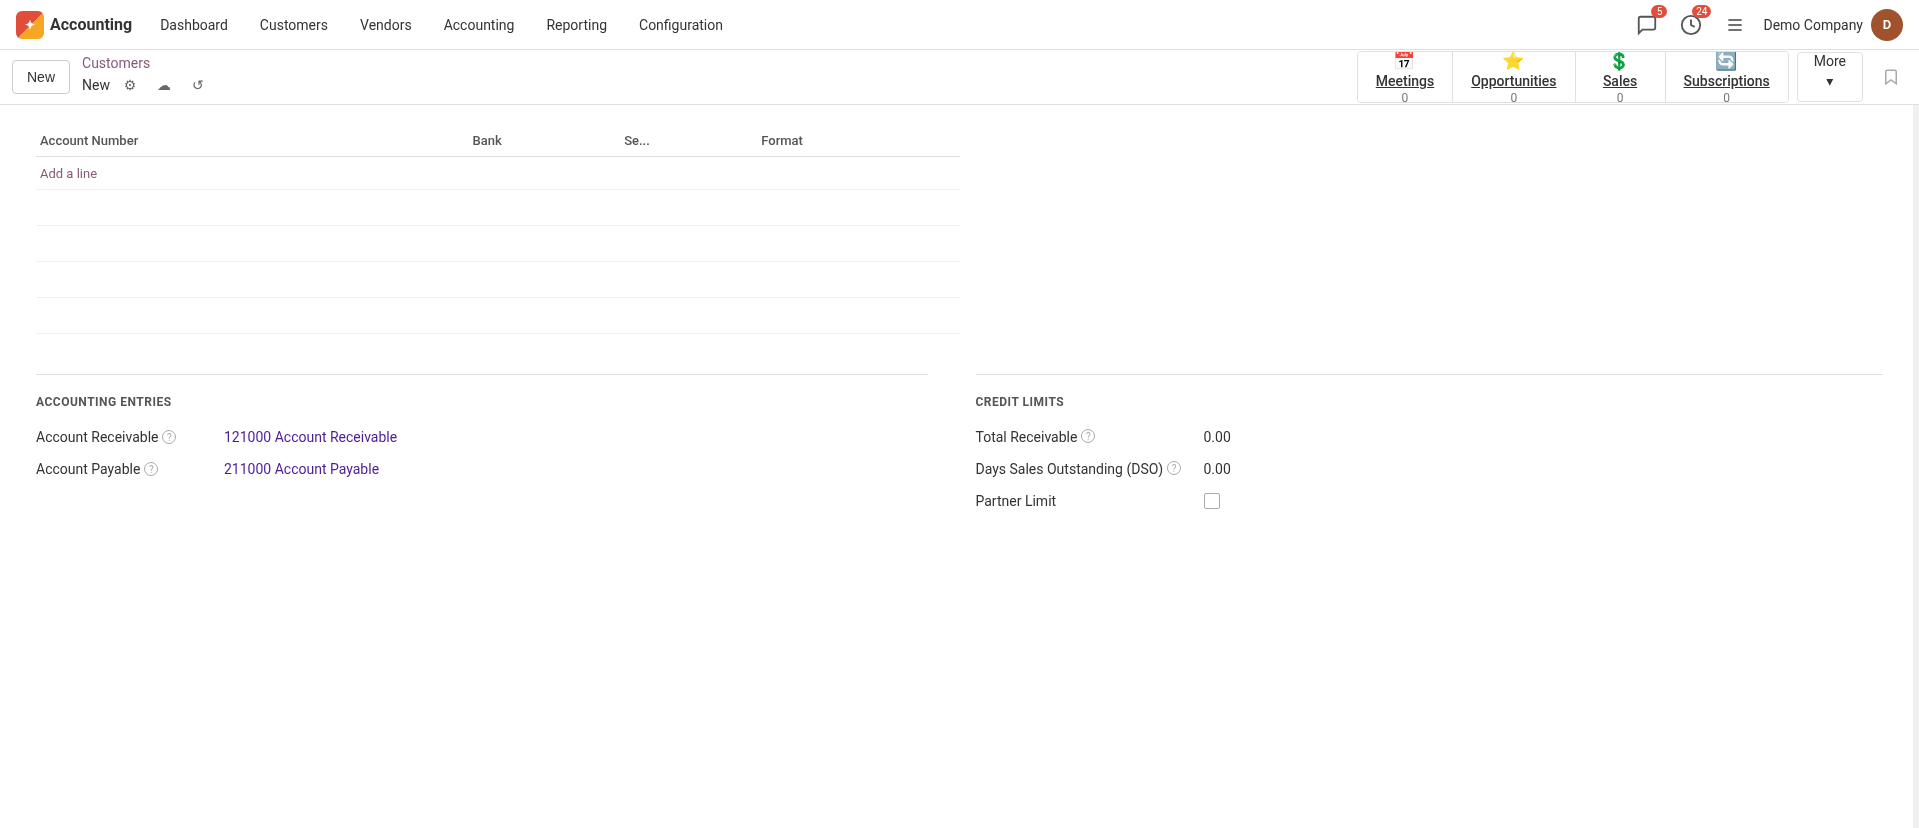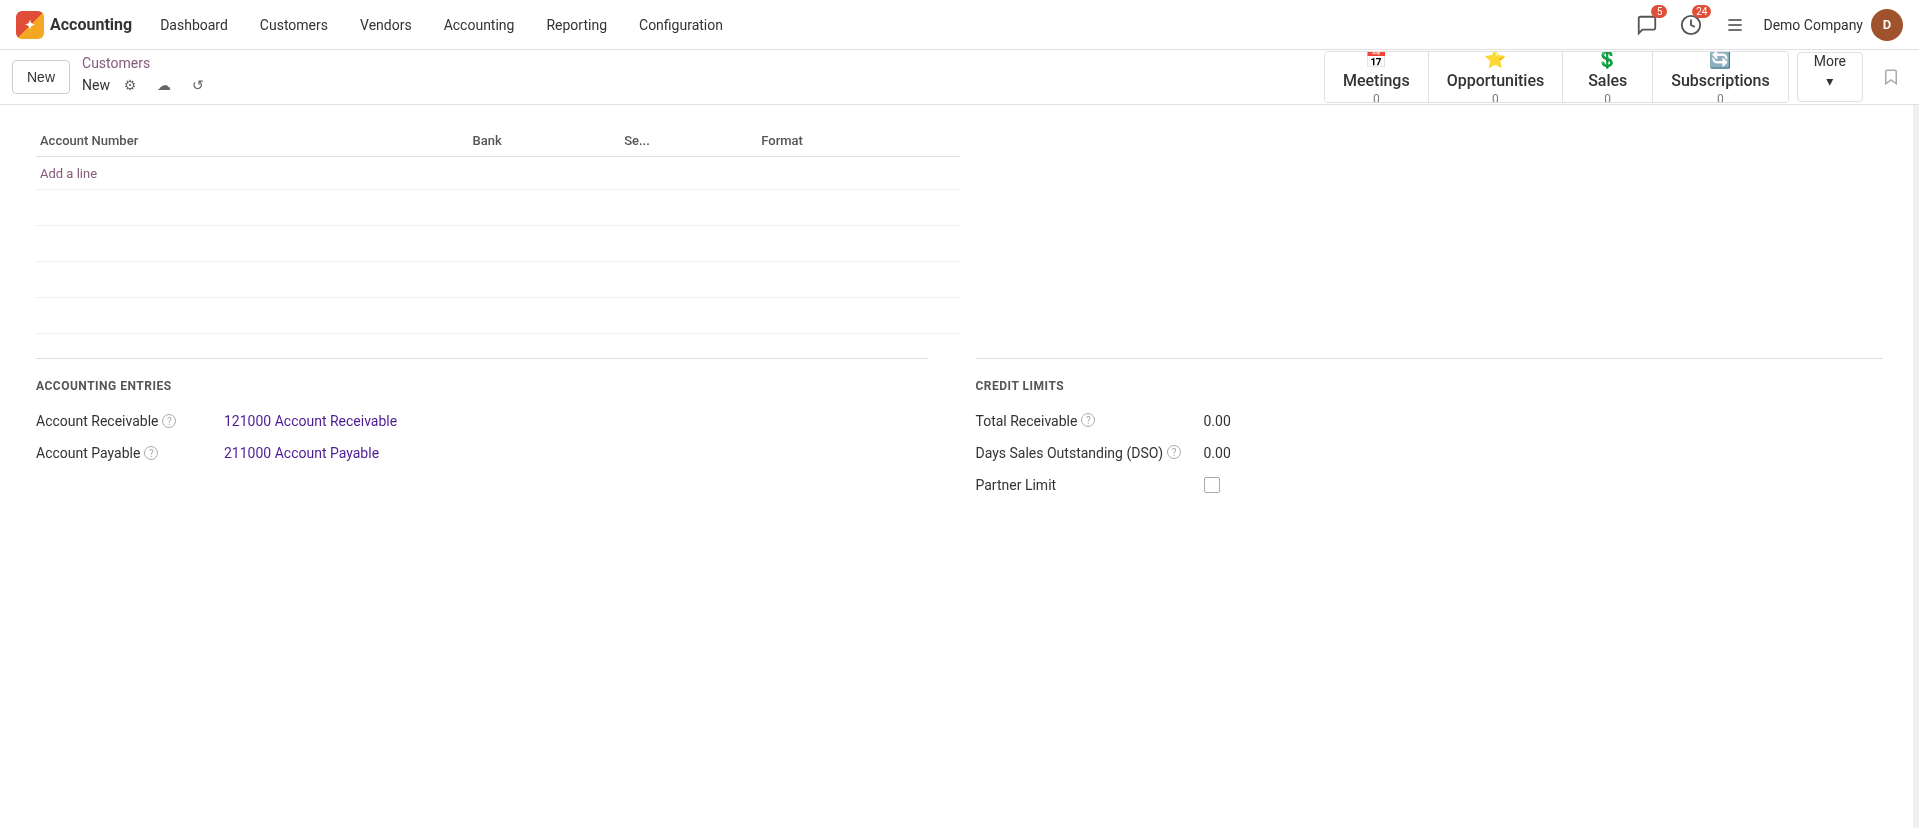--- a/index.html
+++ b/index.html
@@ -64,21 +64,21 @@
 
     .sec-nav-spacer { flex: 1; }
     .smart-btns { display: flex; gap: 0; border: 1px solid #e0e0e0; border-radius: 4px; overflow: hidden; }
     .smart-btn {
       display: flex; flex-direction: column; align-items: center; justify-content: center;
       padding: 6px 18px; cursor: pointer; background: #fff; border-right: 1px solid #e0e0e0;
       font-size: 13px; color: #333; min-width: 90px; height: 50px; gap: 2px;
     }
     .smart-btn:last-child { border-right: none; }
     .smart-btn-icon { font-size: 18px; }
-    .smart-btn-label { font-size: 16px; font-weight: 500; }
+    .smart-btn-label { font-size: 14px; font-weight: 500; text-decoration: underline; }
     .smart-btn-count { font-size: 12px; color: #777; }
     .more-btn {
       display: flex; align-items: center; gap: 4px; padding: 0 16px;
       cursor: pointer; background: #fff; border: 1px solid #e0e0e0;
       border-radius: 4px; height: 50px; font-size: 14px; color: #333; margin-left: 4px; flex-direction: column;
     }
     .bookmark-btn {
       width: 32px; height: 32px; display: flex; align-items: center; justify-content: center;
       cursor: pointer; color: #666; margin-left: 8px;
     }
@@ -99,21 +99,21 @@
     .empty-row { height: 36px; border-bottom: 1px solid #f0f0f0; }
 
     .two-col { display: flex; gap: 0; }
     .col-left { flex: 0 0 50%; padding-right: 32px; }
     .col-right { flex: 0 0 50%; padding-left: 16px; }
 
     
     .section-title {
       font-size: 12px; font-weight: 700; color: #555; letter-spacing: 0.5px;
       text-transform: uppercase; padding: 20px 0 12px 0;
-      border-top: 1px solid #e0e0e0; margin-top: 4px;
+      border-top: 1px solid #e0e0e0; margin-top: 20px;
     }
 
     .field-row {
       display: flex; align-items: flex-start; padding: 8px 0; gap: 8px;
     }
     .field-label {
       min-width: 180px; color: #333; font-size: 14px; display: flex; align-items: center; gap: 4px;
     }
     .field-help {
       display: inline-flex; align-items: center; justify-content: center;

